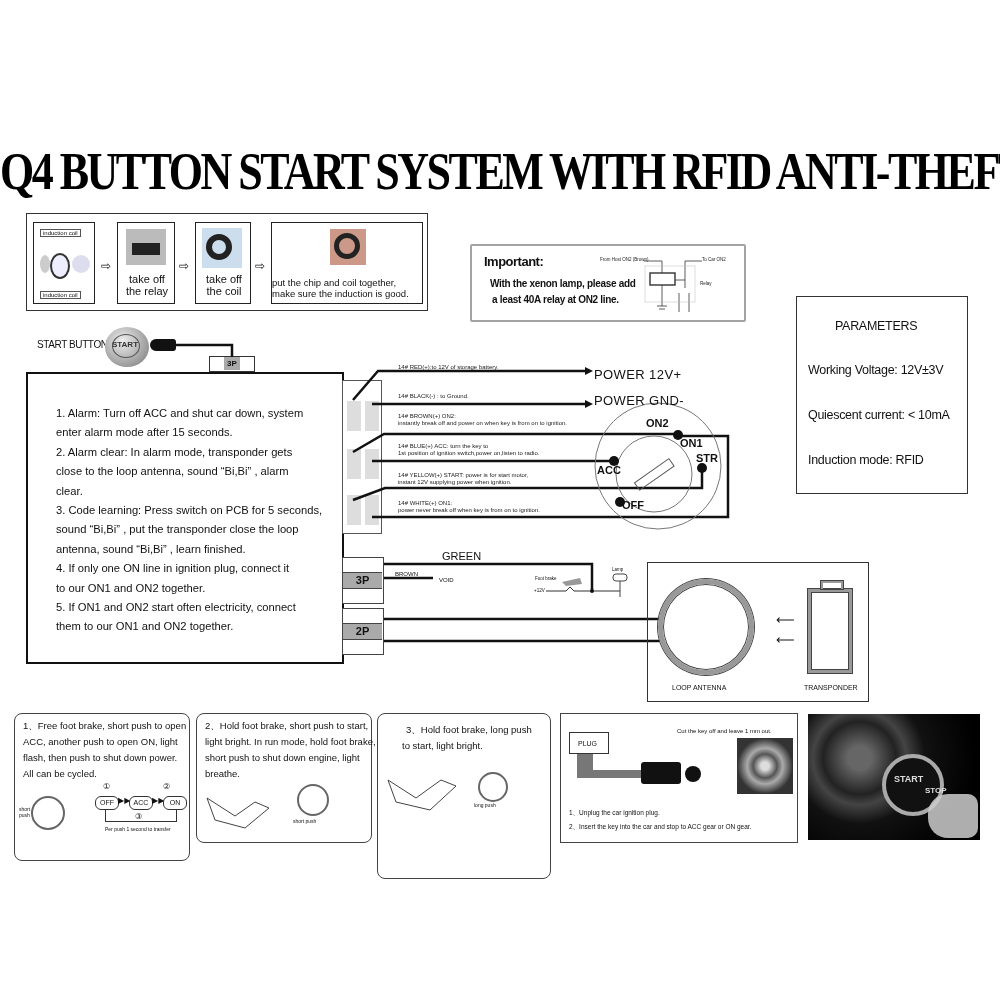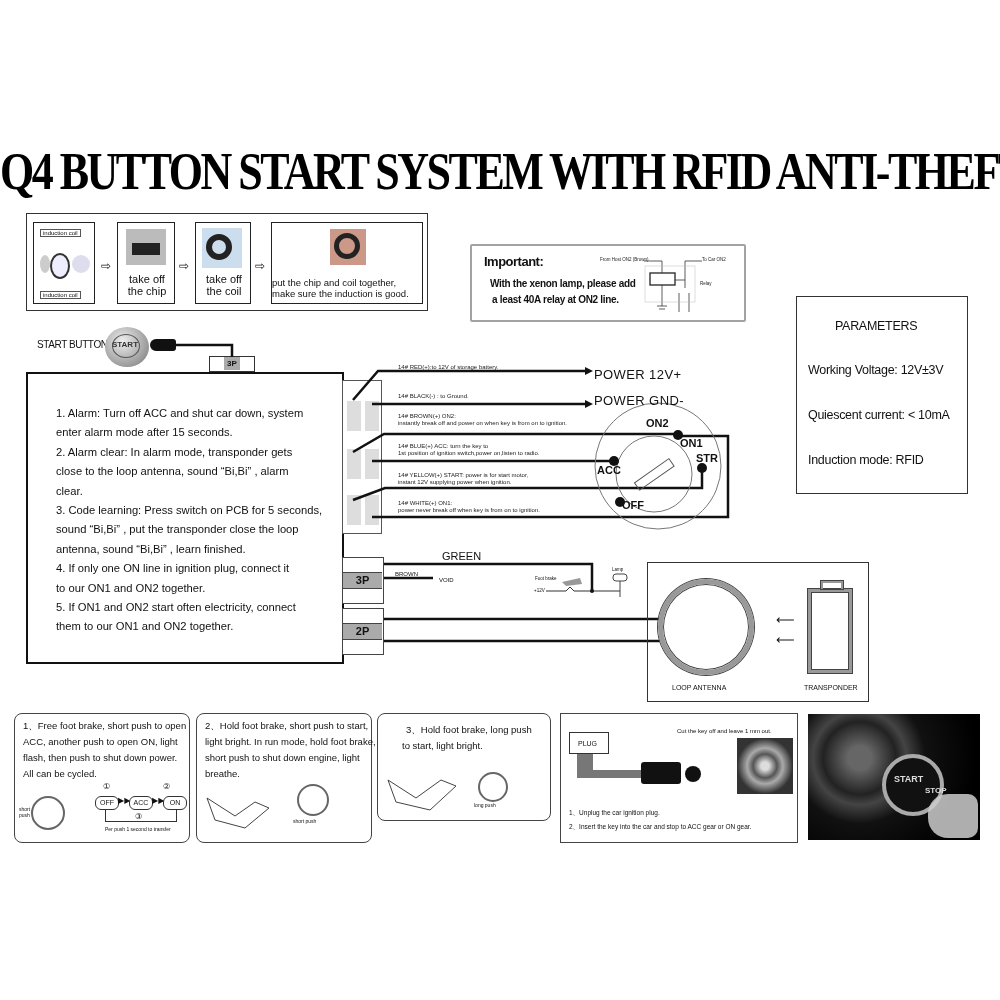--- a/index.html
+++ b/index.html
@@ -30,21 +30,21 @@
     </div>
     <div class="abs" style="left:6px;top:68px;font-size:6px;border:1px solid #555;padding:0 2px;">induction coil</div>
   </div>
   <div class="abs" style="left:74px;top:45px;font-size:12px;">⇨</div>
   <div class="abs box" style="left:90px;top:8px;width:58px;height:82px;">
     <div class="abs photo" style="left:8px;top:6px;width:40px;height:36px;background:#bbb;">
       <div class="abs" style="left:6px;top:14px;width:28px;height:12px;background:#222;"></div>
     </div>
     <div class="abs lbl" style="left:0;top:50px;width:58px;">
       <div>take off</div>
-      <div>the chip</div>
+      <div>the relay</div>
     </div>
   </div>
   <div class="abs" style="left:152px;top:45px;font-size:12px;">⇨</div>
   <div class="abs box" style="left:168px;top:8px;width:56px;height:82px;">
     <div class="abs" style="left:6px;top:5px;width:40px;height:40px;background:#cde;">
       <div class="abs" style="left:4px;top:6px;width:26px;height:26px;border-radius:50%;border:6px solid #222;box-sizing:border-box;"></div>
     </div>
     <div class="abs lbl" style="left:0;top:50px;width:56px;">
       <div>take off</div>
       <div>the coil</div>
@@ -214,21 +214,21 @@
   <div class="abs" style="left:10px;top:16px;width:96px;height:96px;border-radius:50%;border:5px solid #999;box-sizing:border-box;box-shadow:inset 0 0 0 1px #444, 0 0 0 1px #444;"></div>
   <div class="abs" style="left:24px;top:121px;font-size:7px;">LOOP ANTENNA</div>
   <div class="abs" style="left:128px;top:50px;font-size:13px;line-height:13px;">⟵</div>
   <div class="abs" style="left:128px;top:70px;font-size:13px;line-height:13px;">⟵</div>
   <div class="abs" style="left:160px;top:26px;width:44px;height:84px;border:3px solid #999;box-sizing:border-box;box-shadow:inset 0 0 0 1px #444, 0 0 0 1px #444;">
     <div class="abs" style="left:10px;top:-11px;width:18px;height:6px;border:2px solid #999;border-bottom:none;box-shadow:0 0 0 1px #444;"></div>
   </div>
   <div class="abs" style="left:156px;top:121px;font-size:7px;">TRANSPONDER</div>
 </div>
 
-<div class="abs rounded" style="left:14px;top:713px;width:176px;height:130px;border:1.5px solid #444;box-sizing:border-box;">
+<div class="abs rounded" style="left:14px;top:713px;width:176px;height:148px;border:1.5px solid #444;box-sizing:border-box;">
   <div class="abs step-text" style="left:8px;top:4px;white-space:nowrap;font-size:9.5px;">
     <div>1、Free foot brake, short push to open</div>
     <div>ACC, another push to open ON, light</div>
     <div>flash, then push to shut down power.</div>
     <div>All can be cycled.</div>
   </div>
   <div class="abs" style="left:16px;top:82px;width:30px;height:30px;border-radius:50%;border:2px solid #666;"></div>
   <div class="abs" style="left:4px;top:92px;width:18px;font-size:5px;line-height:6px;">short push</div>
   <div class="abs" style="left:88px;top:68px;font-size:8px;">①</div>
   <div class="abs" style="left:148px;top:68px;font-size:8px;">②</div>
@@ -251,21 +251,21 @@
   </div>
   <div class="abs" style="left:8px;top:78px;width:66px;height:34px;">
     <svg width="70" height="40">
         <path d="M2,6 L30,24 L50,10 L64,16 L40,36 L10,28 Z" fill="none" stroke="#444" stroke-width="1"></path>
       </svg>
   </div>
   <div class="abs" style="left:100px;top:70px;width:28px;height:28px;border-radius:50%;border:2px solid #666;"></div>
   <div class="abs" style="left:96px;top:104px;font-size:5px;">short push</div>
 </div>
 
-<div class="abs rounded" style="left:377px;top:713px;width:174px;height:108px;border:1.5px solid #444;box-sizing:border-box;">
+<div class="abs rounded" style="left:377px;top:713px;width:174px;height:166px;border:1.5px solid #444;box-sizing:border-box;">
   <div class="abs step-text" style="left:28px;top:8px;white-space:nowrap;font-size:9.5px;">
     <div>3、Hold foot brake, long push</div>
     <div style="margin-left:-4px;">to start, light bright.</div>
   </div>
   <div class="abs" style="left:8px;top:60px;width:66px;height:34px;">
     <svg width="80" height="40">
         <path d="M2,6 L30,24 L55,6 L70,12 L44,36 L10,28 Z" fill="none" stroke="#444" stroke-width="1"></path>
       </svg>
   </div>
   <div class="abs" style="left:100px;top:58px;width:26px;height:26px;border-radius:50%;border:2px solid #666;"></div>

